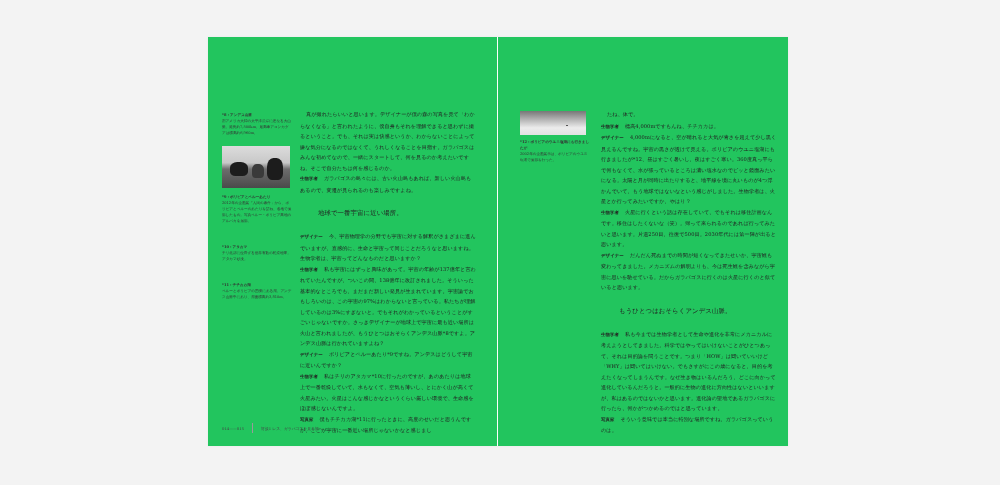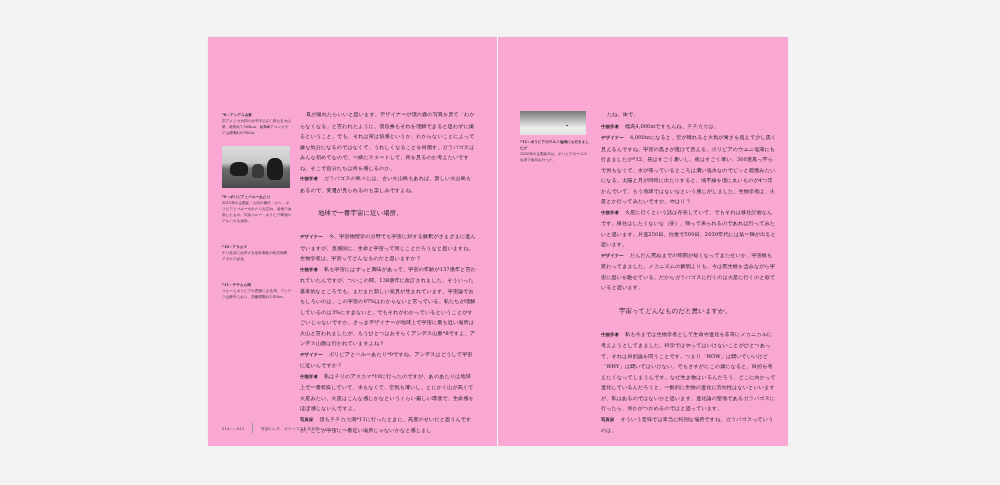--- a/index.html
+++ b/index.html
@@ -1,17 +1,17 @@
 <!DOCTYPE html>
 <html><head>
 <meta charset="utf-8">
 <style>
   html,body{margin:0;padding:0;}
   body{width:1000px;height:485px;background:#f3f3f3;position:relative;overflow:hidden;font-family:"DejaVu Serif",serif;color:#222;}
-  .spread{position:absolute;left:208px;top:37px;width:580px;height:409px;background:#f9a8d4;box-shadow:0 0 2px rgba(0,0,0,0.06);}
+  .spread{position:absolute;left:208px;top:37px;width:580px;height:409px;background:#22c55e;box-shadow:0 0 2px rgba(0,0,0,0.06);}
   .gutter{position:absolute;left:289px;top:0;width:1px;height:100%;background:linear-gradient(to right,#fafafa,#fff);}
   .notes{position:absolute;left:14px;top:75px;width:70px;font-size:3.6px;line-height:6px;color:#333;}
   .note{margin-bottom:20px;}
   .note .nt{font-weight:bold;display:block;}
   .photo{width:68px;height:42px;margin:10px 0 6px 0;background:linear-gradient(to bottom,#dcdcdc 0%,#c8c8c8 40%,#6d6d6d 55%,#4a4a4a 100%);position:relative;overflow:hidden;}
   .photo .b1,.photo .b2,.photo .b3{position:absolute;background:#1c1c1c;border-radius:40% 40% 30% 30%;}
   .photo .b1{left:8px;top:16px;width:18px;height:14px;}
   .photo .b2{left:30px;top:18px;width:12px;height:14px;background:#3a3a3a;}
   .photo .b3{left:45px;top:12px;width:16px;height:22px;}
   .col{position:absolute;font-size:5.1px;line-height:10.5px;color:#222;letter-spacing:0.1px;}
@@ -75,21 +75,21 @@
     <span class="nt">*12：ボリビアのウユニ塩湖にも行きましたが</span>
     <span>2002年の企画展示は、ボリビアのウユニ塩湖で撮影を行った。</span>
   </div>
 
   <div class="col col2">
     <p><span class="spk"></span><span>たね、体で。</span></p>
     <p><span class="spk">生物学者</span><span>標高4,000mですもんね、チチカカは。</span></p>
     <p><span class="spk">デザイナー</span><span>4,000mになると、空が晴れると大気が青さを超えて少し黒く見えるんですね。宇宙の黒さが透けて見える。ボリビアのウユニ塩湖にも行きましたが*12、昼はすごく暑いし、夜はすごく寒い。360度真っ平らで何もなくて、水が張っているところは濃い塩水なのでピッと鏡面みたいになる。太陽と月が同時に出たりすると、地平線を境に丸いものが4つ浮かんでいて、もう地球ではないなという感じがしました。生物学者は、火星とか行ってみたいですか、やはり？</span></p>
     <p><span class="spk">生物学者</span><span>火星に行くという話は存在していて、でもそれは移住計画なんです。移住はしたくないな（笑）。帰って来られるのであれば行ってみたいと思います。片道250日、往復で500日。2030年代には第一陣が出ると思います。</span></p>
     <p><span class="spk">デザイナー</span><span>だんだん死ぬまでの時間が短くなってきたせいか、宇宙観も変わってきました。メカニズムの解明よりも、今は死生観を含みながら宇宙に思いを馳せている。だからガラパゴスに行くのは火星に行くのと似ていると思います。</span></p>
-    <div class="heading">宇宙ってどんなものだと思いますか。</div>
+    <div class="heading">もうひとつはおそらくアンデス山脈。</div>
     <p><span class="spk">生物学者</span><span>私も今までは生物学者として生命や進化を非常にメカニカルに考えようとしてきました。科学ではやってはいけないことがひとつあって、それは目的論を問うことです。つまり「HOW」は聞いていいけど「WHY」は聞いてはいけない。でもさすがにこの歳になると、目的を考えたくなってしまうんです。なぜ生き物はいるんだろう、どこに向かって進化しているんだろうと。一般的に生物の進化に方向性はないといいますが、私はあるのではないかと思います。進化論の聖地であるガラパゴスに行ったら、何かがつかめるのではと思っています。</span></p>
     <p><span class="spk">写真家</span><span>そういう意味では本当に特別な場所ですね、ガラパゴスっていうのは。</span></p>
   </div>
 
   <div class="footer">
     <span>014——015</span>
     <span class="sep"></span>
     <span>対談1 レス、ガラパゴスを見る旅へ。</span>
   </div>
 </div>

